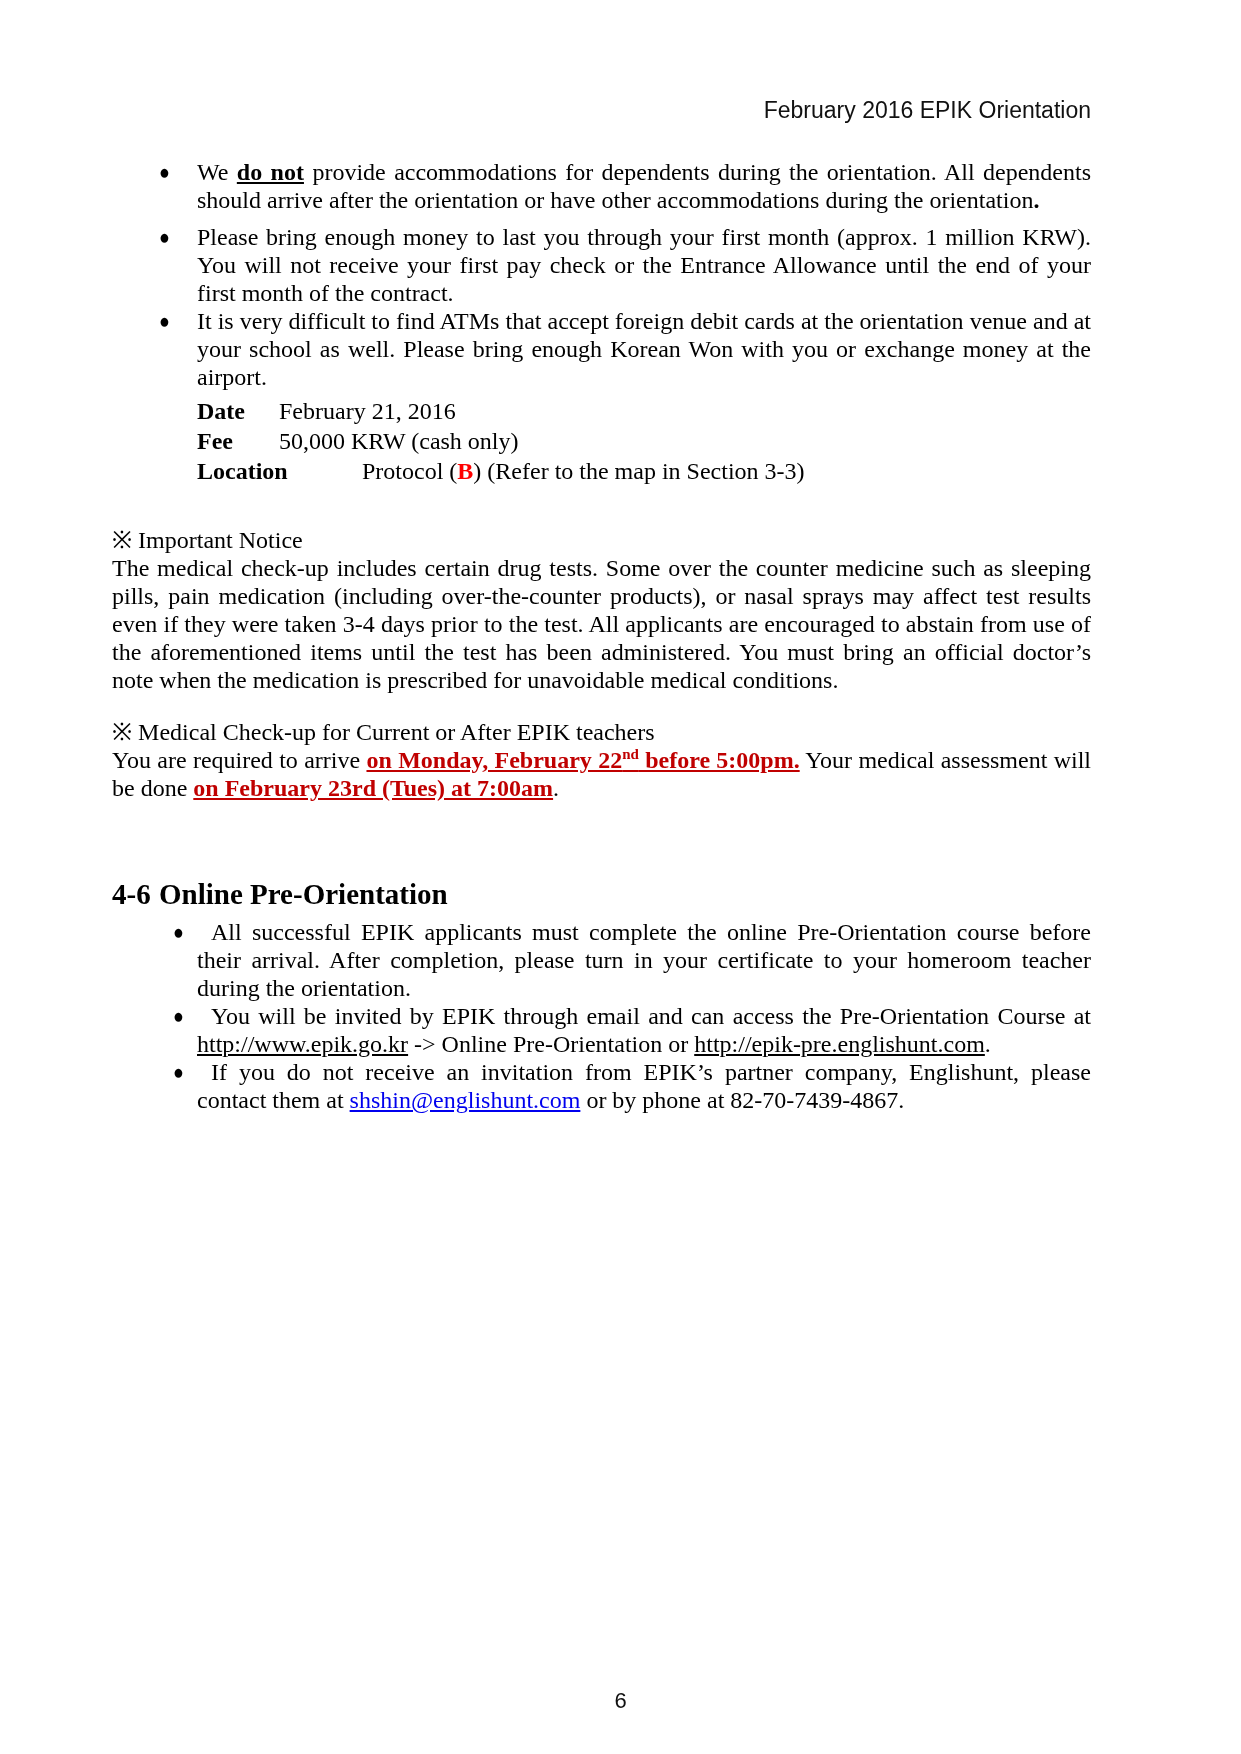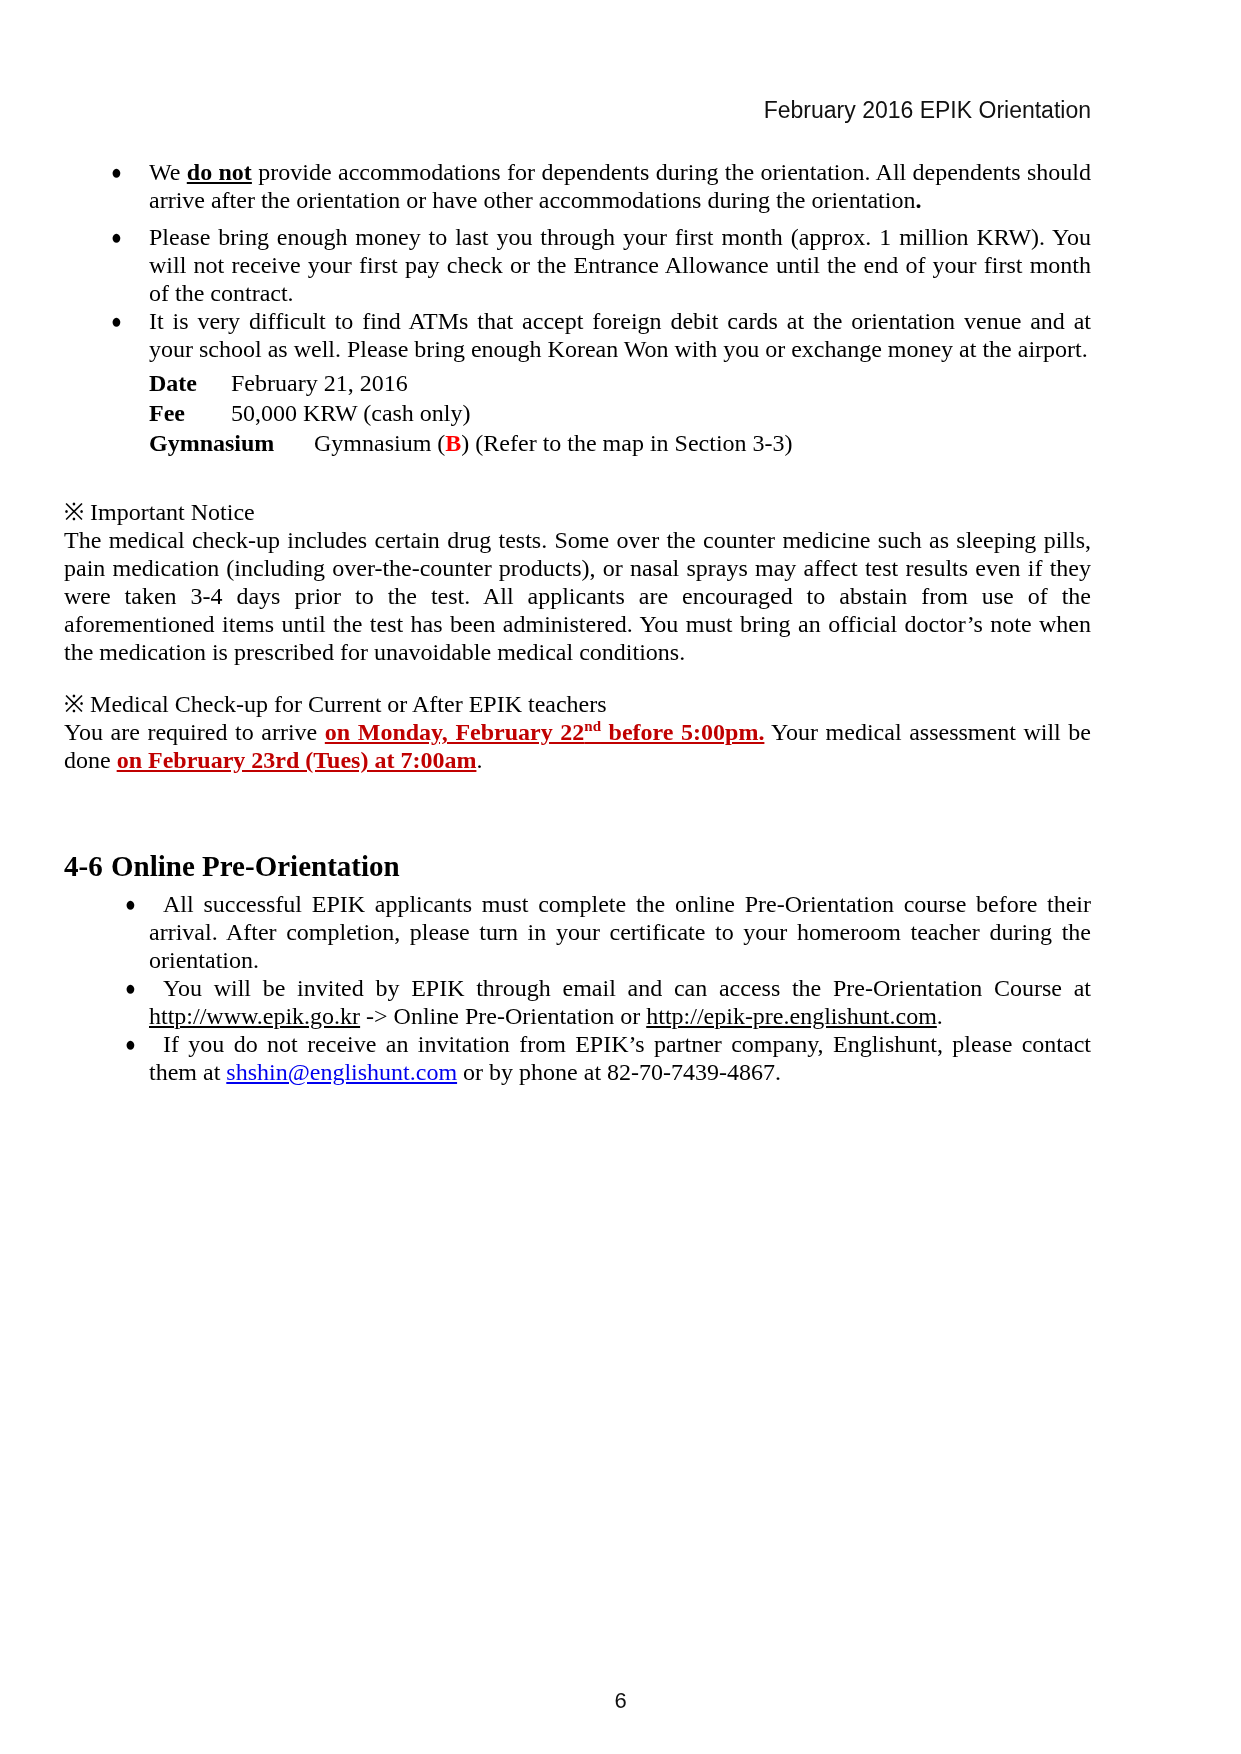--- a/index.html
+++ b/index.html
@@ -8,21 +8,21 @@
     background:#ffffff;
     position:relative;
     font-family:"Liberation Serif", serif;
     font-size:24px;
     color:#000000;
     overflow:hidden;
   }
   .page {
     box-sizing:border-box;
     width:1241px; height:1754px;
-    padding:96px 150px 0 64px;
+    padding:96px 150px 0 112px;
   }
   .doc-header {
     text-align:right;
     font-family:"Liberation Sans", sans-serif;
     font-size:23px;
     line-height:28px;
     color:#111111;
   }
   p, ul, h1, h2 { margin:0; padding:0; }
   .bullets {
@@ -109,21 +109,21 @@
 
 
   <div class="kv-rows">
     <div class="kv-row">
       <span class="kv-label">Date</span><span>February 21, 2016</span>
     </div>
     <div class="kv-row">
       <span class="kv-label">Fee</span><span>50,000 KRW (cash only)</span>
     </div>
     <div class="kv-row row-location">
-      <span class="kv-label">Gymnasium</span><span>Gymnasium (</span><span class="red-b">B</span><span>) (Refer to the map in Section 3-3)</span>
+      <span class="kv-label">Location</span><span>Protocol (</span><span class="red-b">B</span><span>) (Refer to the map in Section 3-3)</span>
     </div>
   </div>
 
   <p class="notice-title" id="notice1-title">※ Important Notice</p>
   <p class="para">The medical check-up includes certain drug tests. Some over the counter medicine such as sleeping pills, pain medication (including over-the-counter products), or nasal sprays may affect test results even if they were taken 3-4 days prior to the test. All applicants are encouraged to abstain from use of the aforementioned items until the test has been administered. You must bring an official doctor’s note when the medication is prescribed for unavoidable medical conditions.</p>
 
   <p class="notice-title" id="notice2-title">※ Medical Check-up for Current or After EPIK teachers</p>
   <p class="para">
     <span>You are required to arrive </span><span class="red-run"><span>on Monday, February 22</span><span class="sup">nd</span><span> before 5:00pm.</span></span><span> Your medical assessment will be done </span><span class="red-run">on February 23rd (Tues) at 7:00am</span><span>.</span>
   </p>

